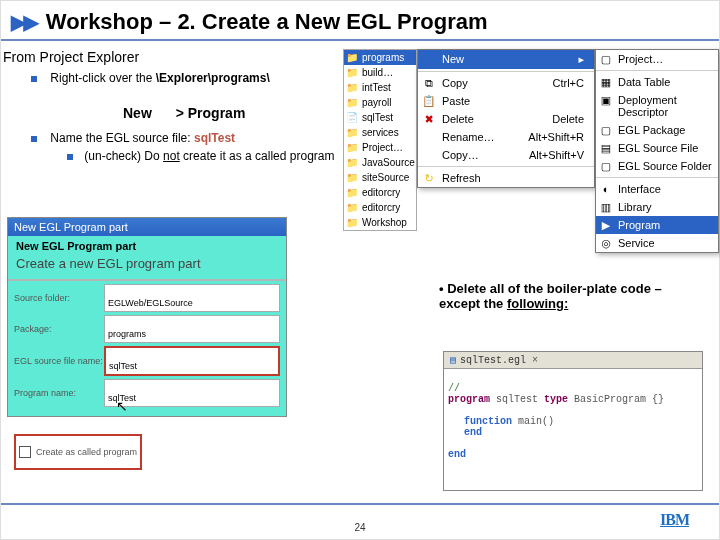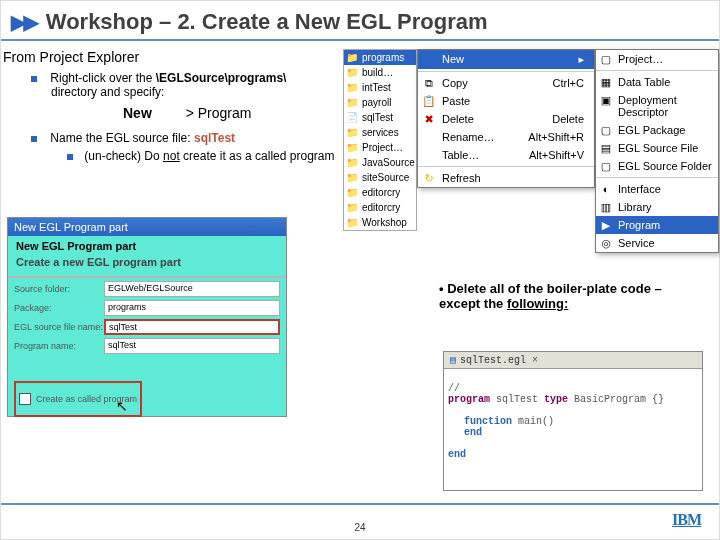--- a/index.html
+++ b/index.html
@@ -2,45 +2,45 @@
 <html><head>
 <meta charset="utf-8">
 <style>
   * { margin:0; padding:0; box-sizing:border-box; }
   body { font-family: Arial, sans-serif; width:720px; height:540px; position:relative; background:#fff; color:#000; }
   .slide { position:relative; width:720px; height:540px; border:1px solid #ddd; }
 
   
   .title-row { display:flex; align-items:center; padding:8px 12px 4px 10px; border-bottom:2px solid #6a8bc2; }
   .title-icon { font-size:20px; color:#2a63c4; margin-right:10px; font-weight:bold; letter-spacing:-3px; }
-  .title-text { font-size:22px; font-weight:bold; color:#404040; }
+  .title-text { font-size:22px; font-weight:bold; color:#000000; }
 
   
   .instr { padding:8px 6px 0 2px; font-size:12px; }
   .instr-head { font-size:14px; color:#000; margin-bottom:6px; }
   .bullet { margin-left:28px; font-size:12px; margin-bottom:2px; max-width:380px; }
   .bullet .sq { display:inline-block; width:6px; height:6px; background:#2a63c4; margin-right:10px; vertical-align:middle; }
   .path { font-weight:bold; }
   .newprog-row { margin:6px 0 10px 120px; font-size:14px; }
   .newprog-row .nw { font-weight:bold; }
-  .newprog-row .pr { font-weight:normal; margin-left:30px; }
+  .newprog-row .pr { font-weight:bold; margin-left:20px; }
   .subbullet { margin-left:64px; font-size:12px; margin-top:4px; }
   .subbullet .sq { width:6px; height:6px; background:#2a63c4; display:inline-block; margin-right:8px; }
   .sqltest { font-weight:bold; color:#b54; }
 
   
   .shot { position:absolute; background:#5eead4; border:1px solid #888; font-size:10px; }
   .shot-title { background:linear-gradient(#3a79d0,#2a63c4); color:#fff; padding:3px 6px; font-size:11px; }
   .shot-sub { padding:4px 8px; font-size:11px; font-weight:bold; }
-  .shot-desc { padding:0 8px 6px 8px; font-size:11px; color:#444;font-weight:bold; }
+  .shot-desc { padding:0 8px 6px 8px; font-size:13px; color:#444; }
   .shot-sep { height:2px; background:#b5b5b5; margin:2px 0; }
 
   .fld { display:flex; align-items:center; margin:3px 6px; }
   .fld-label { width:90px; font-size:9px; color:#555; }
-  .fld-input { flex:1; height:16px; background:#fff; border:1px solid #aaa; font-size:9px; padding:1px 3px; }
+  .fld-input { flex:1; height:16px; background:#fff; border:1px solid #aaa; font-size:9px; padding:13px 3px; }
   .fld-input.hl { border:2px solid #c0392b; }
 
   .chk-row { margin:6px; display:flex; align-items:center; }
   .chk { width:12px; height:12px; border:1px solid #555; background:#fff; margin-right:5px; }
   .chk-lbl { font-size:9px; color:#555; }
   .chk-hl { border:2px solid #c0392b; padding:10px 3px; }
 
   
   .ctx { position:absolute; top:48px; right:124px; width:178px; background:#fff; border:1px solid #7a7a7a; font-size:11px; box-shadow:2px 2px 5px rgba(0,0,0,0.3); }
   .ctx-item { display:flex; justify-content:space-between; padding:3px 10px 3px 24px; position:relative; }
@@ -69,42 +69,42 @@
   .editor-tab .x { margin-left:6px; color:#555; }
   .editor-body { padding:3px 4px; color:#555; }
   .kw-pkg { color:#7f0055; font-weight:bold; }
   .kw-cm { color:#3a7a3a; }
   .kw-prog { color:#7f0055; font-weight:bold; }
   .kw-blue { color:#2a63c4; font-weight:bold; }
   .kw-ind { margin-left:16px; }
 
   
   .page-num { position:absolute; left:50%; bottom:6px; transform:translateX(-50%); font-size:10px; color:#333; }
-  .ibm { position:absolute; right:18px; bottom:10px; font-size:16px; font-weight:bold; letter-spacing:-1px; color:#1f70c1; font-family:Georgia,serif;text-decoration:underline; }
+  .ibm { position:absolute; right:30px; bottom:10px; font-size:16px; font-weight:bold; letter-spacing:-1px; color:#1f70c1; font-family:Georgia,serif;text-decoration:underline; }
   .foot-rule { position:absolute; left:0; right:0; bottom:34px; height:2px; background:#6a8bc2; }
 
   .cursor { position:absolute; font-size:14px; color:#000; }
 </style>
 </head>
 <body>
 
 <div class="slide">
 
   <div class="title-row">
     <span class="title-icon">▶▶</span>
     <span class="title-text">Workshop – 2. Create a New EGL Program</span>
   </div>
 
   <div class="instr">
     <div class="instr-head">From Project Explorer</div>
 
     <div class="bullet">
       <span class="sq"></span>
-      <span>Right-click over the </span><span class="path">\EGLSource\programs\</span>
-      <br>&nbsp;&nbsp;&nbsp;&nbsp;&nbsp;<span> directory and specify:</span>
+      <span>Right-click over the </span><span class="path">\Explorer\programs\</span>
+      <br>&nbsp;&nbsp;&nbsp;&nbsp;&nbsp;
     </div>
     <div class="newprog-row">
       <span class="nw">New</span>
       <span class="pr">&gt; Program</span>
     </div>
 
     <div class="bullet">
       <span class="sq"></span>
       <span>Name the EGL source file: </span><span class="sqltest">sqlTest</span>
     </div>
@@ -183,21 +183,21 @@
     <div class="ctx-item">
         <span class="ic" style="color:#c00;">✖</span>
         <span>Delete</span>
         <span>Delete</span>
       </div>
     <div class="ctx-item">
         <span>Rename…</span>
         <span>Alt+Shift+R</span>
       </div>
     <div class="ctx-item">
-        <span>Table…</span>
+        <span>Copy…</span>
         <span>Alt+Shift+V</span>
       </div>
     <div class="ctx-sep"></div>
     <div class="ctx-item">
         <span class="ic" style="color:#eb0;">↻</span>
         <span>Refresh</span>
         <span></span>
       </div>
   </div>
 

